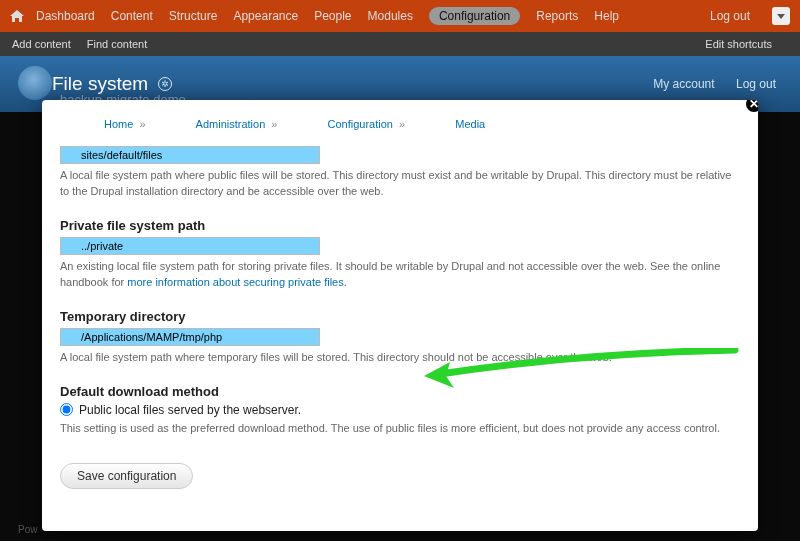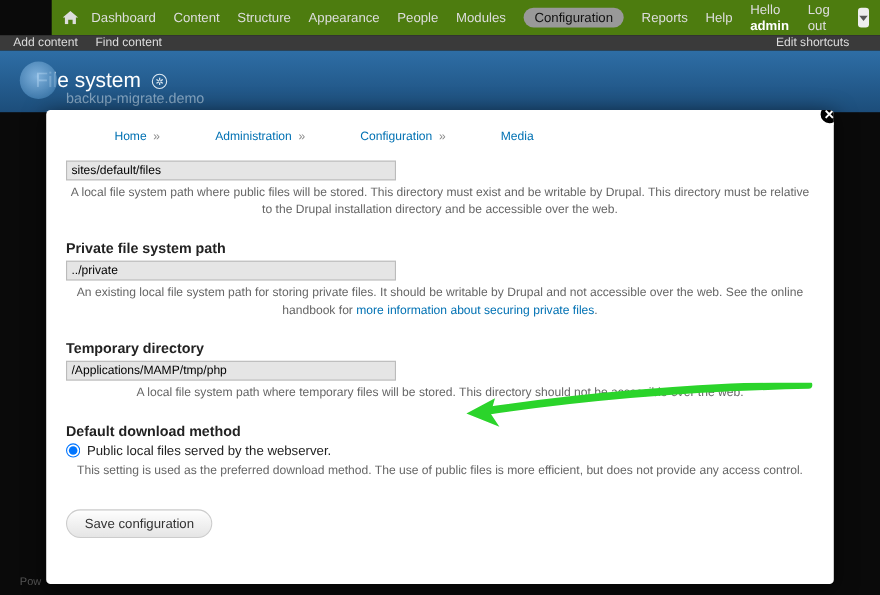--- a/index.html
+++ b/index.html
@@ -7,61 +7,60 @@
     font-family: "Lucida Grande", Verdana, sans-serif;
     font-size: 12px;
     background: #0a0a0a;
     width: 800px;
     height: 541px;
     overflow: hidden;
     position: relative;
   }
   
   .toolbar {
-    background: #4d7c0f;
+    background: #c2410c;
     color: #ccc;
     height: 28px;
     display: flex;
     align-items: center;
     padding: 16px 10px;
     font-size: 12px;
-    margin-left: 47px;
   }
   .toolbar .home-icon {
     width: 14px; height: 14px;
     margin-right: 12px;
     display: inline-flex; align-items: center; justify-content: center;
   }
   .toolbar a { color: #ddd; text-decoration: none; margin-right: 16px; cursor: pointer; }
   .toolbar a.pill {
     background: #999; color: #111; border-radius: 10px; padding: 2px 10px;
   }
   .toolbar .spacer { flex: 1; }
   .toolbar .hello { margin-right: 14px; color: #ddd; }
   .toolbar .hello b { color: #fff; }
   .toolbar .dropdown-btn {
     width: 18px; height: 18px; background: #eee; border-radius: 3px;
     display: inline-flex; align-items: center; justify-content: center;
     margin-left: 6px;
   }
   .shortcut-bar {
     background: #3a3a3a;
-    height: 14px;
+    height: 24px;
     display: flex; align-items: center;
     padding: 0 12px;
     font-size: 11px;
   }
   .shortcut-bar a { color: #ddd; text-decoration: none; margin-right: 16px; cursor: pointer; }
   .shortcut-bar .spacer { flex: 1; }
   
   .header {
     background: linear-gradient(#2e6ea6, #1c4d7a);
     height: 56px;
     display: flex; align-items: center;
-    padding: 0 24px 0 32px;
+    padding: 0 24px 0 52px;
     position: relative;
     color: #fff;
   }
   .header .logo {
     position: absolute; left: 18px; top: 10px;
     width: 34px; height: 34px;
     border-radius: 50%;
     background: radial-gradient(circle at 45% 40%, #8fbfe8, #2a6aa0);
     opacity: 0.85;
   }
@@ -99,27 +98,27 @@
   }
   .breadcrumb { font-size: 11px; color: #555; margin-bottom: 16px; }
   .breadcrumb a { color: #0071B3; text-decoration: none; cursor: pointer; padding-left: 44px; }
   .breadcrumb .sep { color: #888; margin: 0 3px; }
   .form-section { margin-bottom: 18px; }
   .form-section label.title {
     display: block; font-weight: bold; font-size: 13px; color: #222;
     margin-bottom: 4px;
   }
   .form-section input[type=text] {
-    width: 300px; height: 18px;
-    border: 1px solid #bbb; padding: 1px 4px;
+    width: 260px; height: 18px;
+    border: 1px solid #bbb; padding: 1px 20px;
     font-size: 11px; font-family: inherit;
-    background: #e5e5e5;
+    background: #7dd3fc;
   }
   .form-section .desc {
-    font-size: 11px; color: #666; line-height: 1.45; margin-top: 4px; text-align: center;
+    font-size: 11px; color: #666; line-height: 1.45; margin-top: 4px;
   }
   .form-section .desc a { color: #0071B3; text-decoration: none; }
   .radio-row { display: flex; align-items: center; margin-top: 4px; }
   .radio-row input { margin-right: 6px; }
   .radio-row span { font-size: 12px; color: #222; }
   .save-btn {
     margin-top: 8px;
     background: linear-gradient(#fefefe, #e5e5e5);
     border: 1px solid #ccc; border-radius: 14px;
     padding: 5px 16px;
@@ -151,41 +150,44 @@
   <a>Dashboard</a>
   <a>Content</a>
   <a>Structure</a>
   <a>Appearance</a>
   <a>People</a>
   <a>Modules</a>
   <a class="pill">Configuration</a>
   <a>Reports</a>
   <a>Help</a>
   <span class="spacer"></span>
-  <span class="hello"><span>Hello </span><b>admin</b></span>
   <a>Log out</a>
   <span class="dropdown-btn">
     <svg width="8" height="5" viewBox="0 0 8 5">
         <path d="M0 0 L8 0 L4 5 Z" fill="#555"></path>
       </svg>
   </span>
 </div>
 
 <div class="shortcut-bar">
   <a>Add content</a>
   <a>Find content</a>
   <span class="spacer"></span>
   <a>Edit shortcuts</a>
 </div>
 
 <div class="header">
   <div class="logo"></div>
   <h1>File system</h1>
   <span class="gear">✲</span>
   <div class="subtitle">backup-migrate.demo</div>
+  <div class="right-links">
+    <a>My account</a>
+    <a>Log out</a>
+  </div>
 </div>
 
 <div class="footer-text">Pow</div>
 
 <div class="modal">
   <div class="close">✕</div>
 
   <div class="breadcrumb">
     <a>Home</a>
     <span class="sep">»</span>

